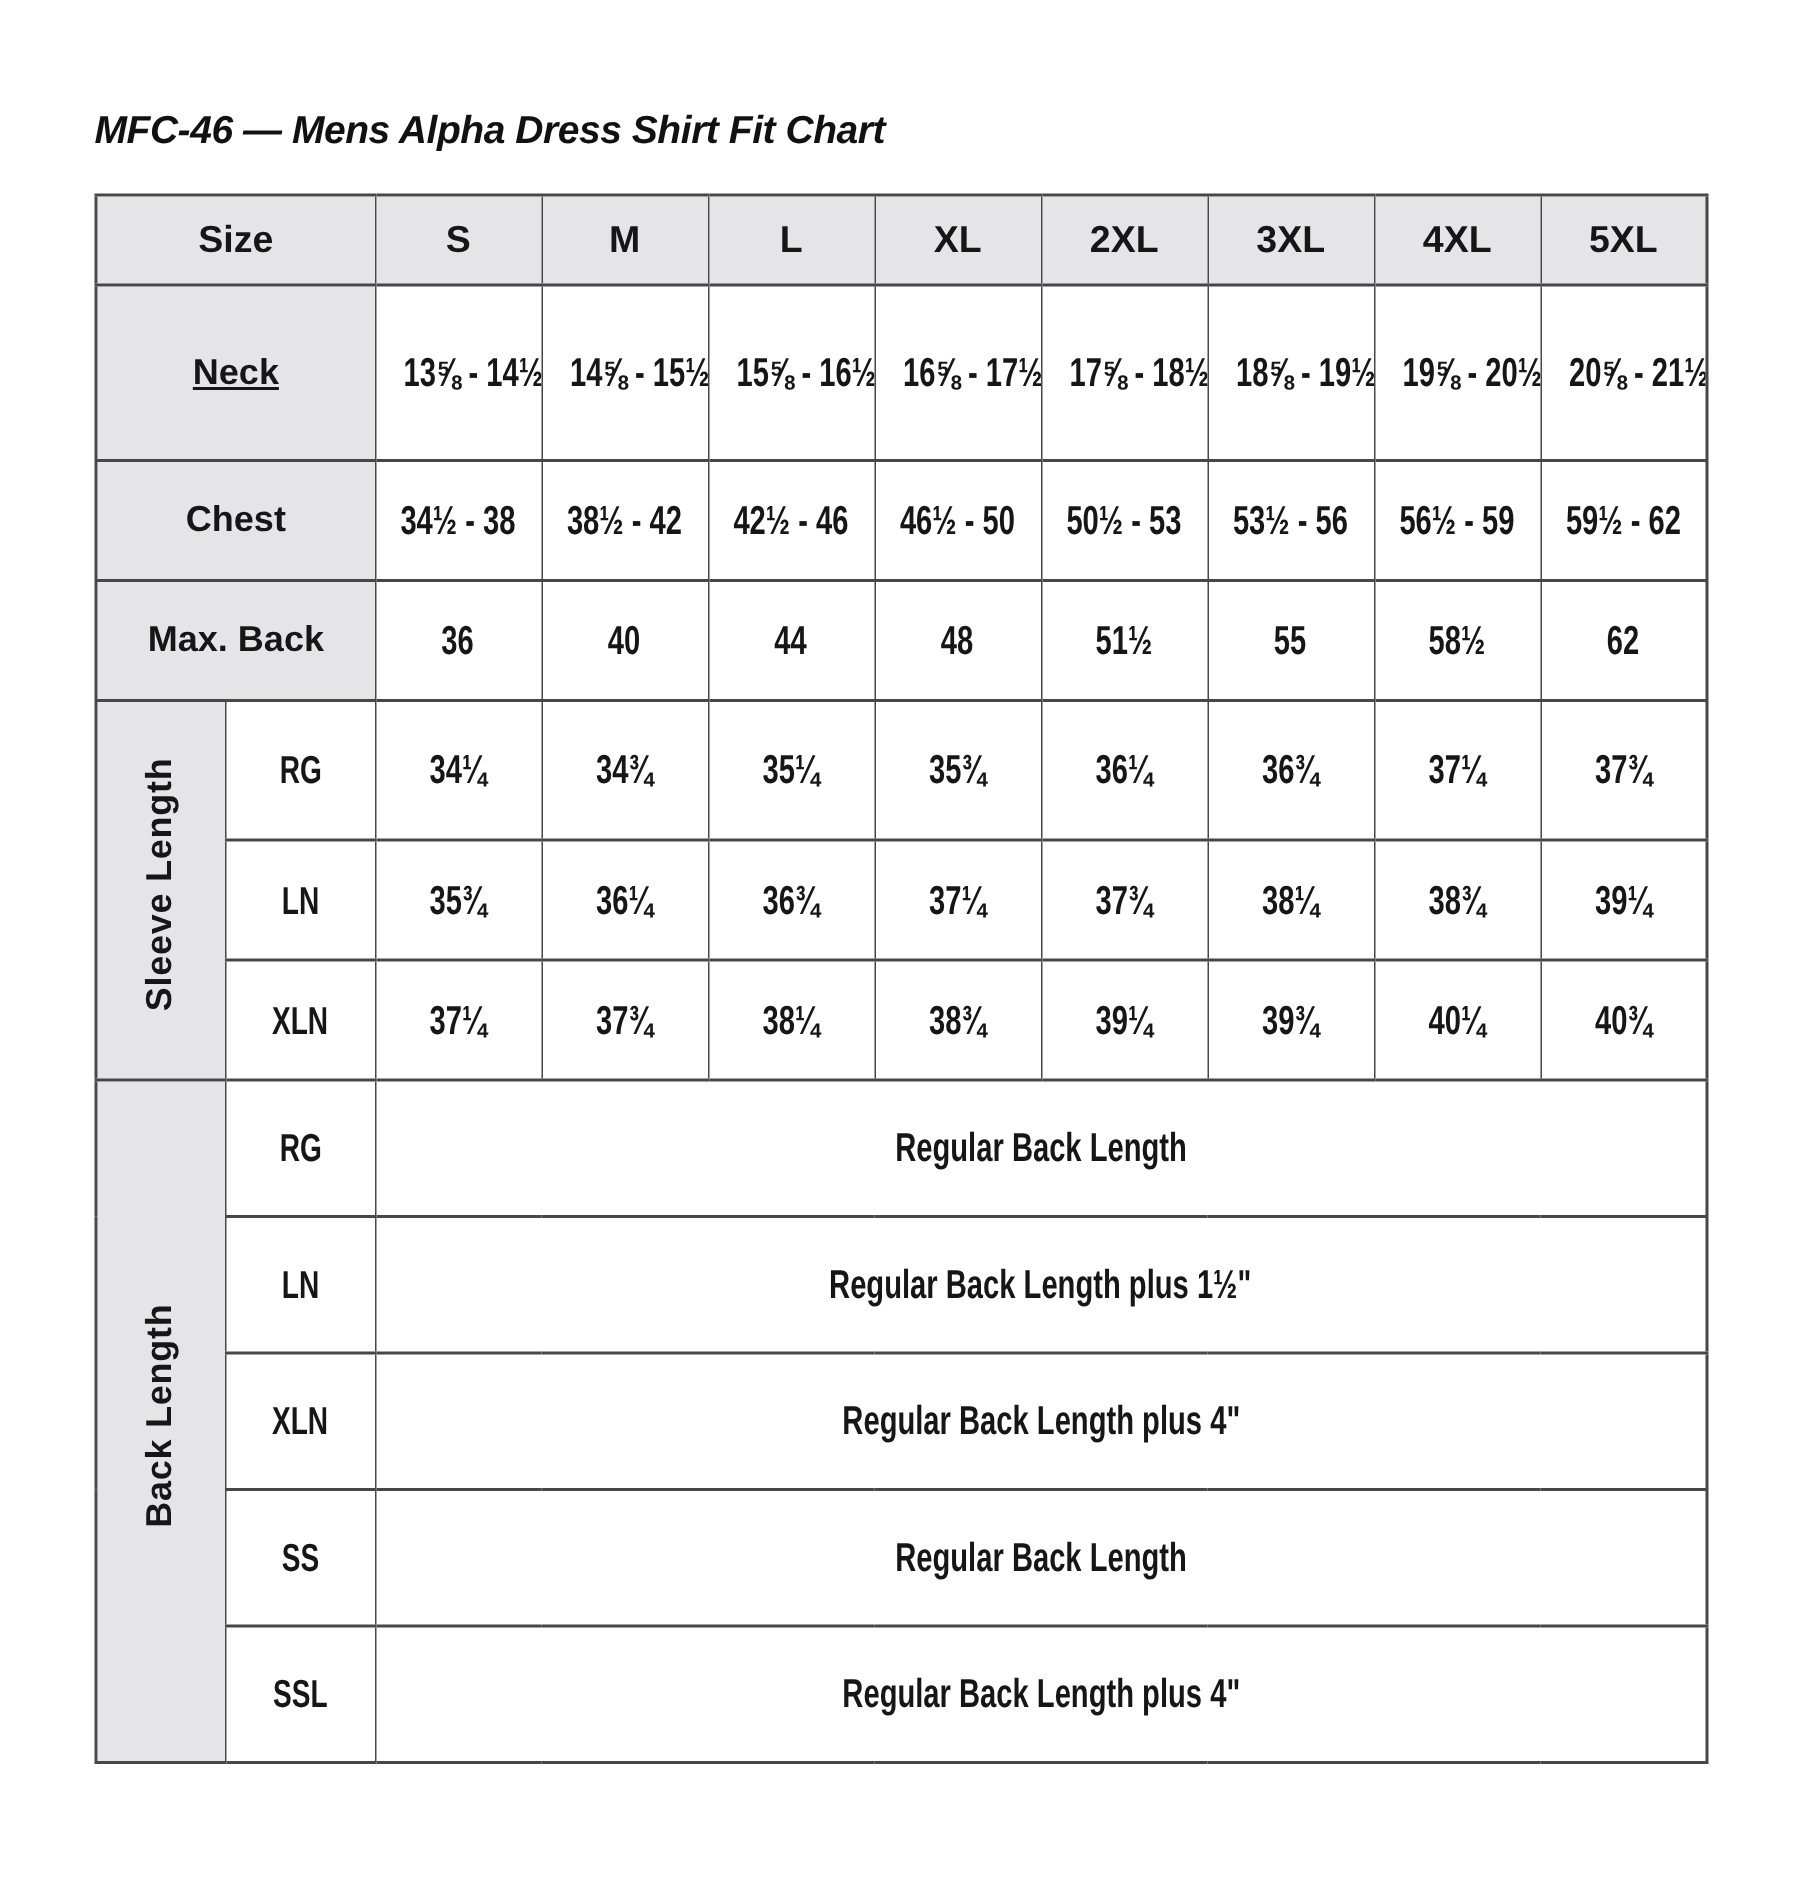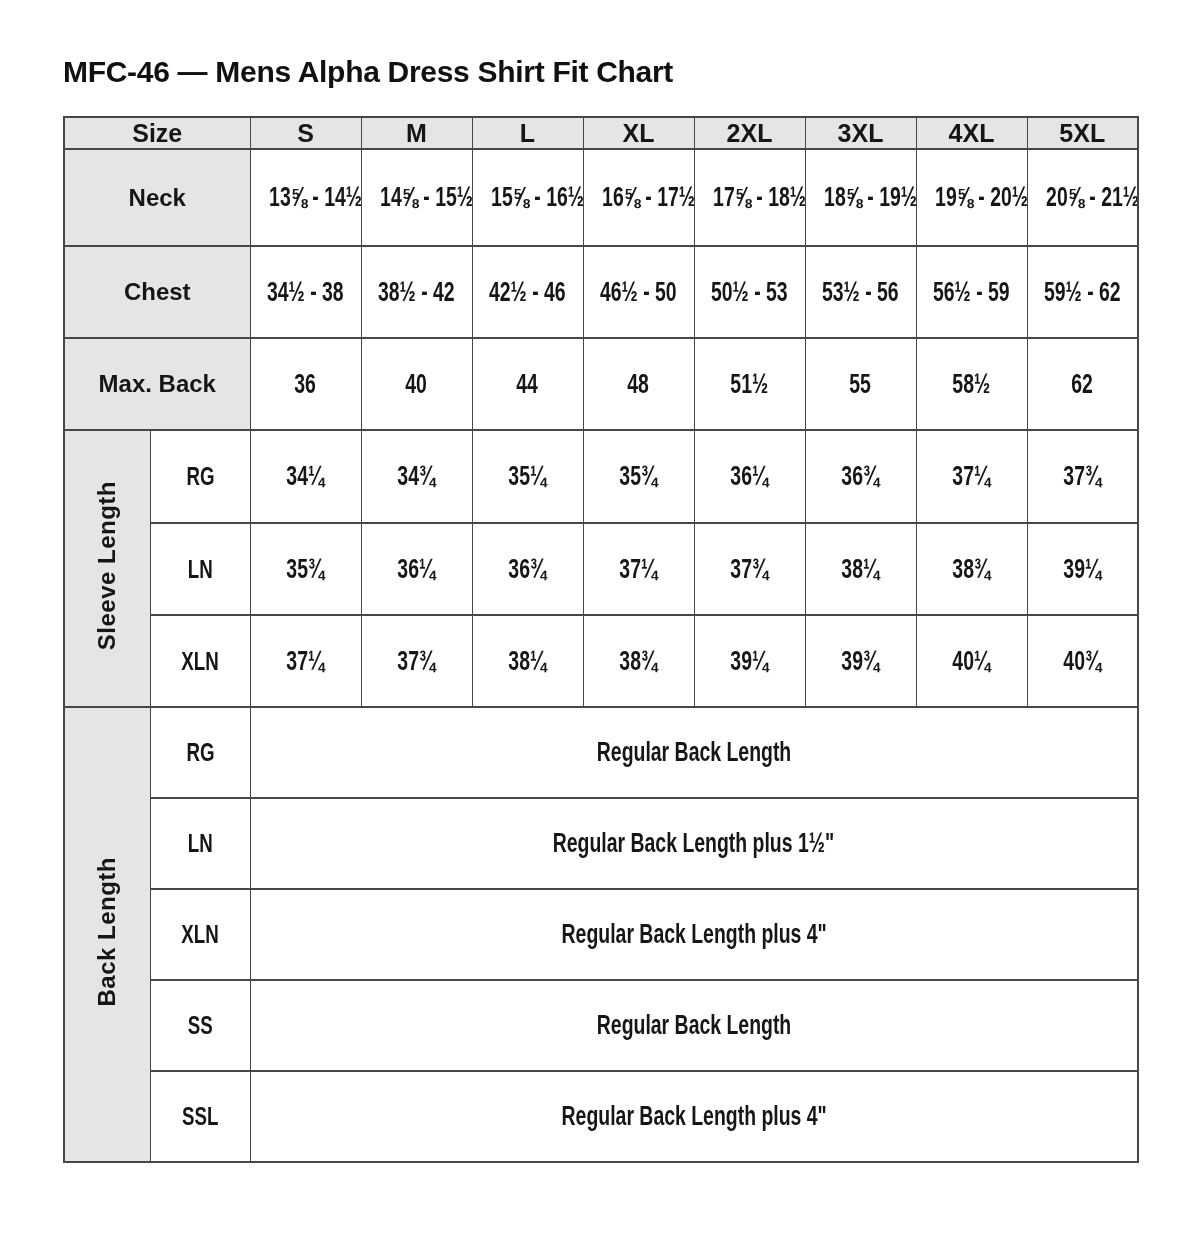--- a/index.html
+++ b/index.html
@@ -1,29 +1,29 @@
 <!DOCTYPE html>
 <html><head>
 <meta charset="utf-8">
 <style>
   html,body{margin:0;padding:0;background:#ffffff;}
   body{width:1200px;height:1259px;overflow:hidden;font-family:"Liberation Sans",sans-serif;color:#161616;}
   .page{padding:55px 0 0 63px;}
-  h1{margin:0 0 27px 0;font-size:30px;font-weight:700;letter-spacing:-0.3px;color:#111;}
+  h1{margin:16px 0 27px 0;font-size:26px;font-weight:700;letter-spacing:-0.3px;color:#111;font-style:italic;}
   table{border-collapse:collapse;table-layout:fixed;width:1074px;border:2px solid #47474a;}
   th,td{border:1px solid #47474a;border-top-width:2px;border-bottom-width:2px;text-align:center;vertical-align:middle;padding:0;overflow:hidden;}
   .lbl{background:#e5e5e7;font-weight:700;font-size:24px;}
   .hdr th{font-size:25px;}
   td{background:#ffffff;}
   .cond{display:inline-block;transform:scaleX(0.72);transform-origin:center;font-weight:700;font-size:27px;white-space:nowrap;}
   .code .cond{font-size:26px;}
   .vtext{writing-mode:vertical-rl;transform:rotate(180deg);display:inline-block;font-weight:700;font-size:24px;letter-spacing:0.5px;}
-  .r-hdr{height:32px;}
-  .r-neck{height:97px;}
-  .r{height:92px;}
+  .r-hdr{height:60px;}
+  .r-neck{height:117px;text-decoration:underline;}
+  .r{height:80px;}
   .r-slv{height:93px;}
   .r-back{height:91px;}
 </style>
 </head>
 <body>
 
 <div class="page">
   <h1>MFC-46 — Mens Alpha Dress Shirt Fit Chart</h1>
 
   <table>

